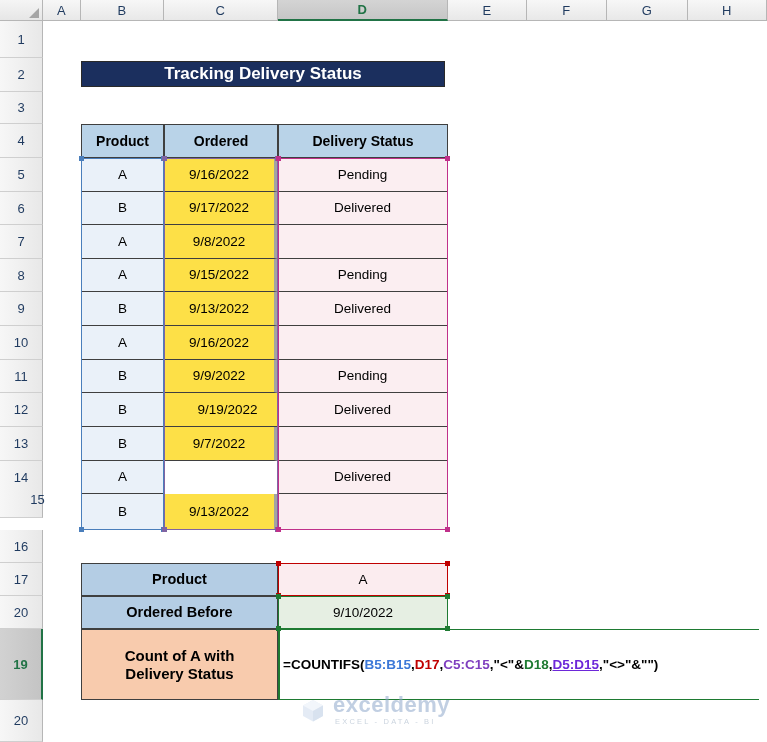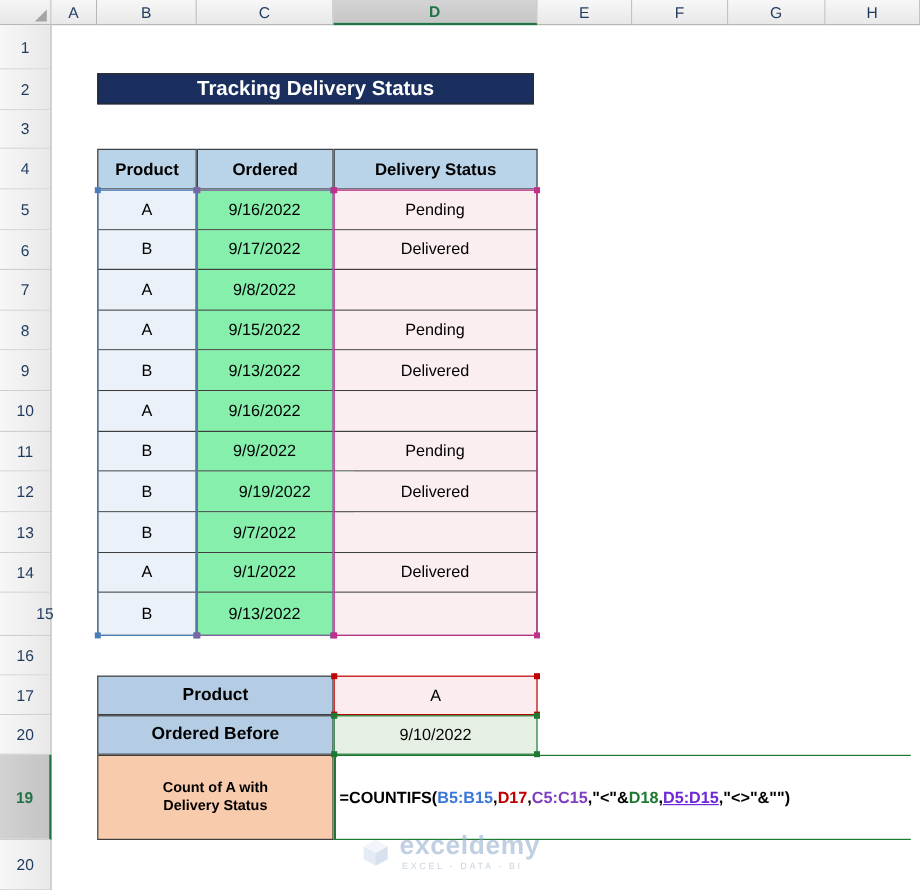--- a/index.html
+++ b/index.html
@@ -65,26 +65,26 @@
     font-weight:bold;font-size:17px;
     border:1px solid #2a2a2a;
   }
 
   
   .thead{
     background:#b9d3e8;font-weight:bold;font-size:14px;
     border:1px solid #3f3f3f;
   }
   .cB{ background:#eaf1f9; border-left:1px solid #3f3f3f;border-right:1px solid #3f3f3f;border-bottom:1px solid #3f3f3f; }
-  .cC{ background:#86efac; border-right:1px solid #a3a3a3;border-bottom:1px solid #3f3f3f; }
+  .cC{ background:#fde047; border-right:4px solid #a3a3a3;border-bottom:1px solid #3f3f3f; }
   .cD{ background:#fbeef1; border-right:1px solid #3f3f3f;border-bottom:1px solid #3f3f3f; }
 
   
   .lbl-blue{ background:#b4cde4;font-weight:bold;font-size:14.5px;border:1px solid #3f3f3f; }
-  .lbl-orange{ background:#f8cbad;font-weight:bold;font-size:12px;border:1px solid #3f3f3f;
+  .lbl-orange{ background:#f8cbad;font-weight:bold;font-size:15px;border:1px solid #3f3f3f;
                flex-direction:column;gap:1px; }
   .val-pink{ background:#fbecef; font-size:13.5px; }
   .val-green{ background:#e6efe3; font-size:13.5px; }
   .val-formula{
     background:#ffffff;justify-content:flex-start;
     font-family:"Liberation Sans", sans-serif;
     font-size:13.5px;font-weight:bold;white-space:nowrap;
     padding-left:5px;
   }
   .val-formula .blue{color:#3c78d8;}
@@ -130,21 +130,21 @@
     <div class="rowhead" style="left: 0px; top: 158px; width: 43px; height: 34px;">5</div>
     <div class="rowhead" style="left: 0px; top: 192px; width: 43px; height: 33px;">6</div>
     <div class="rowhead" style="left: 0px; top: 225px; width: 43px; height: 34px;">7</div>
     <div class="rowhead" style="left: 0px; top: 259px; width: 43px; height: 33px;">8</div>
     <div class="rowhead" style="left: 0px; top: 292px; width: 43px; height: 34px;">9</div>
     <div class="rowhead" style="left: 0px; top: 326px; width: 43px; height: 34px;">10</div>
     <div class="rowhead" style="left: 0px; top: 360px; width: 43px; height: 33px;">11</div>
     <div class="rowhead" style="left: 0px; top: 393px; width: 43px; height: 34px;">12</div>
     <div class="rowhead" style="left: 0px; top: 427px; width: 43px; height: 34px;">13</div>
     <div class="rowhead" style="left: 0px; top: 461px; width: 43px; height: 33px;">14</div>
-    <div class="rowhead" style="left: 0px; top: 494px; width: 43px; height: 36px; padding-left: 33px;">15</div>
+    <div class="rowhead" style="left: 0px; top: 482px; width: 43px; height: 36px; padding-left: 33px;">15</div>
     <div class="rowhead" style="left: 0px; top: 530px; width: 43px; height: 33px;">16</div>
     <div class="rowhead" style="left: 0px; top: 563px; width: 43px; height: 33px;">17</div>
     <div class="rowhead" style="left: 0px; top: 596px; width: 43px; height: 33px;">20</div>
     <div class="rowhead active" style="left: 0px; top: 629px; width: 43px; height: 71px;">19</div>
     <div class="rowhead" style="left: 0px; top: 700px; width: 43px; height: 42px;">20</div>
     <div class="cell banner" style="left: 81px; top: 61px; width: 364px; height: 26px;">
       <span>Tracking Delivery Status</span>
     </div>
     <div class="cell thead" style="left: 81px; top: 124px; width: 83px; height: 34px;">
       <span>Product</span>
@@ -231,23 +231,20 @@
       <span>B</span>
     </div>
     <div class="cell cC" style="left: 164px; top: 427px; width: 114px; height: 34px;">
       <span>9/7/2022</span>
     </div>
     <div class="cell cD" style="left: 278px; top: 427px; width: 170px; height: 34px;">
       <span></span>
     </div>
     <div class="cell cB" style="left: 81px; top: 461px; width: 83px; height: 33px;">
       <span>A</span>
-    </div>
-    <div class="cell cC" style="left: 164px; top: 461px; width: 114px; height: 33px;">
-      <span>9/1/2022</span>
     </div>
     <div class="cell cD" style="left: 278px; top: 461px; width: 170px; height: 33px;">
       <span>Delivered</span>
     </div>
     <div class="cell cB" style="left: 81px; top: 494px; width: 83px; height: 36px;">
       <span>B</span>
     </div>
     <div class="cell cC" style="left: 164px; top: 494px; width: 114px; height: 36px;">
       <span>9/13/2022</span>
     </div>

